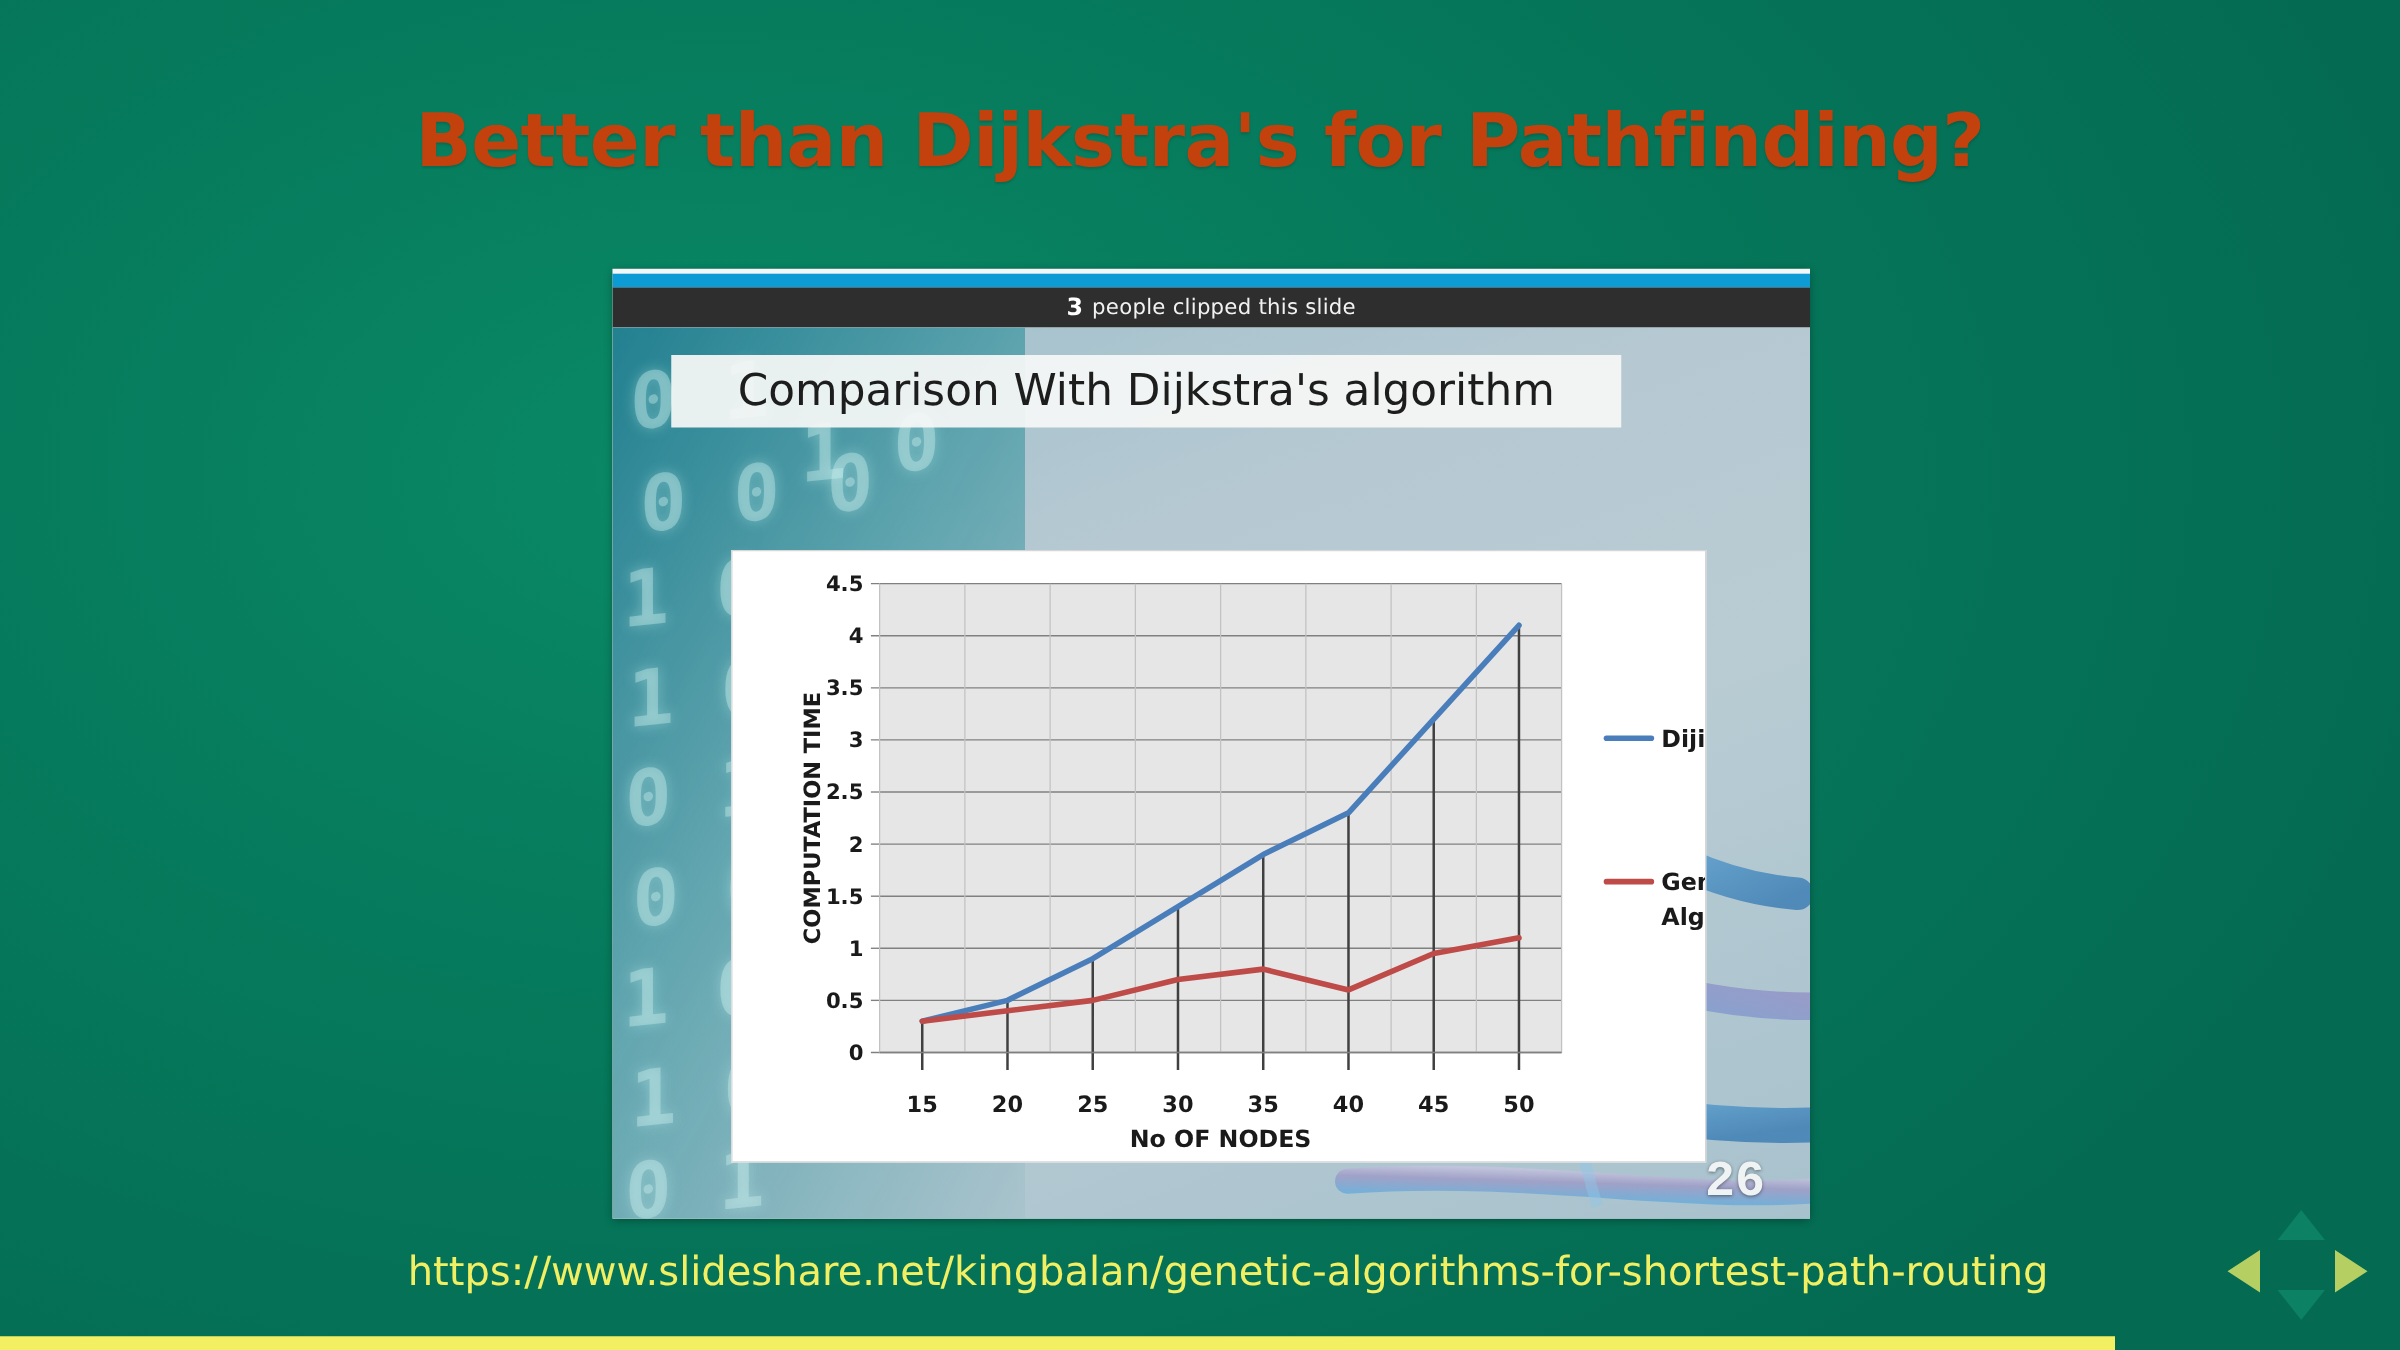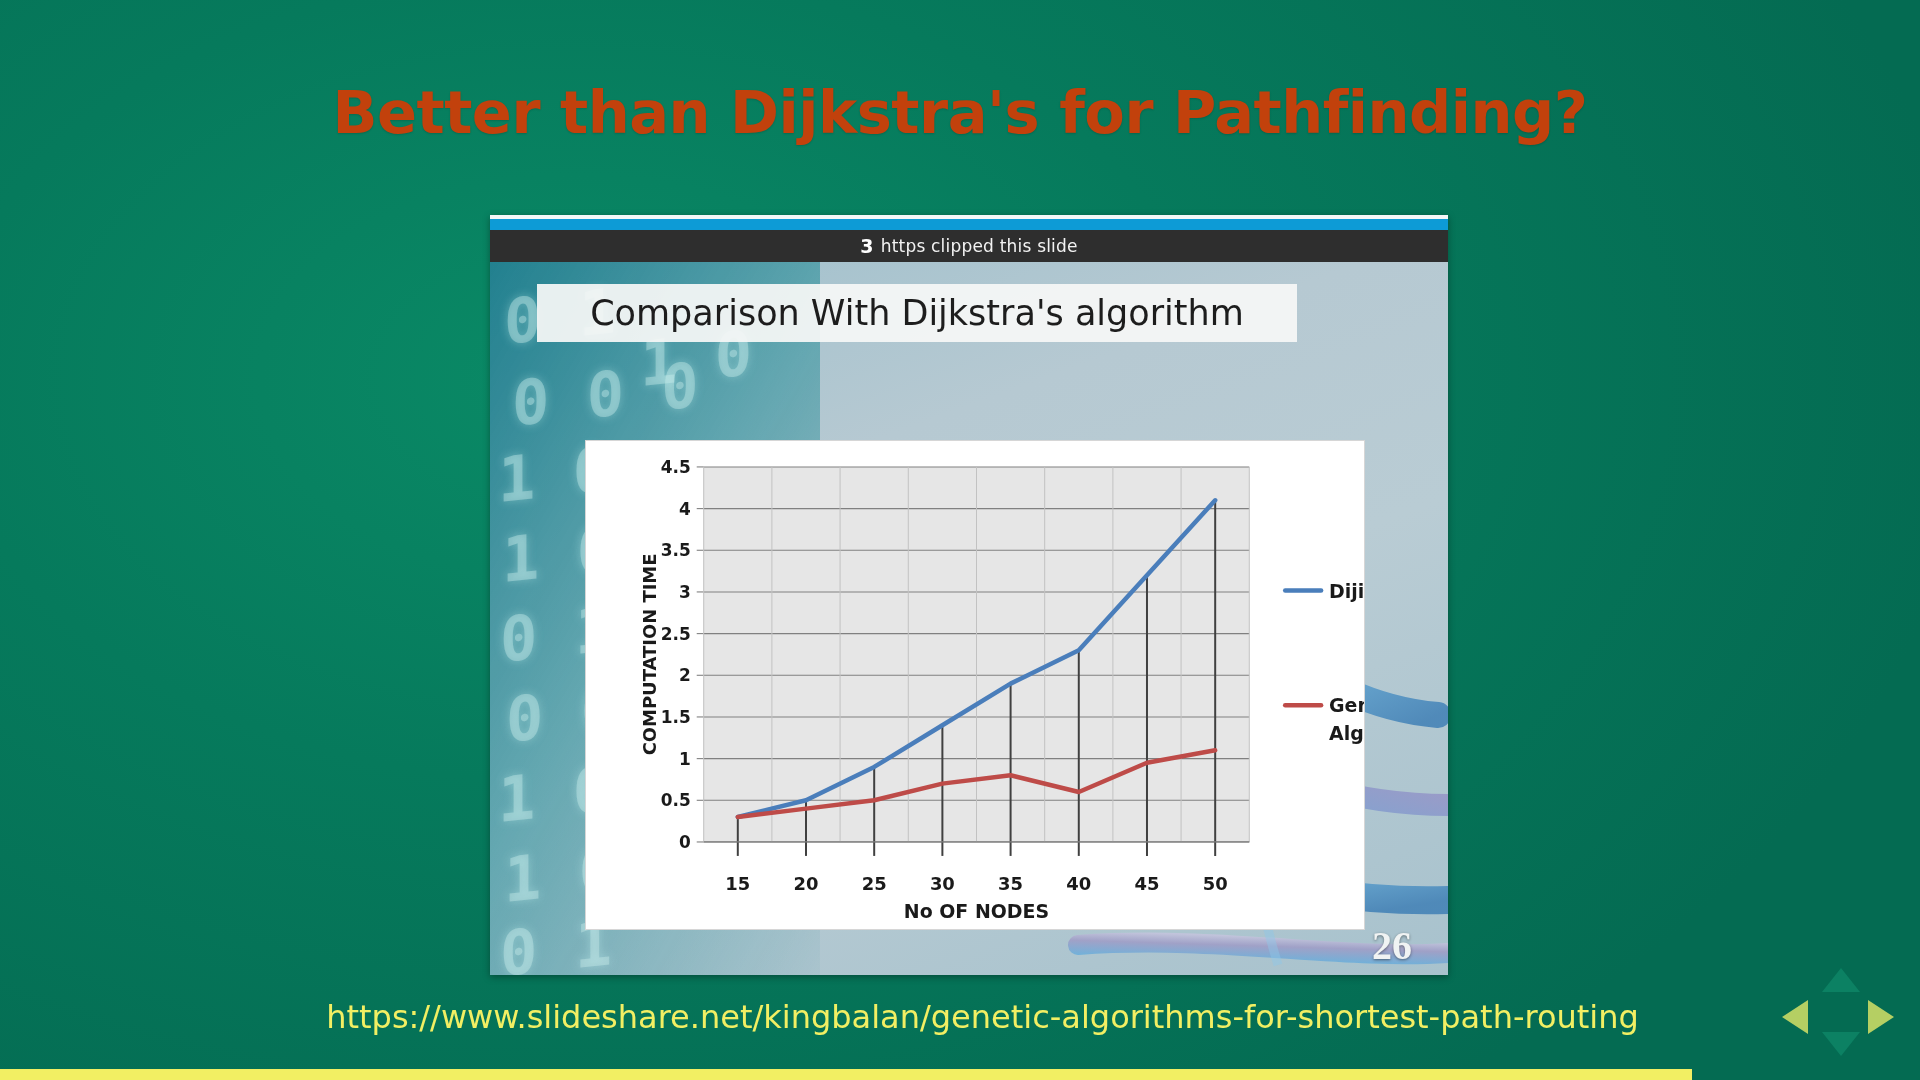--- a/index.html
+++ b/index.html
@@ -81,21 +81,21 @@
     position:absolute; left:95px; top:178px;
     width:780px; height:490px;
     background:#ffffff;
     border:1px solid #d6d6d6;
   }
   #chart-inner { position:absolute; inset:0; }
 
   #page-number {
     position:absolute; right:36px; bottom:6px;
     color:#f0f3f3; font-size:40px; font-weight:bold;
-    font-family:Liberation Serif, serif;
+    font-family:Liberation Mono, monospace;
     text-shadow:0 1px 3px rgba(0,0,0,0.45);
   }
 
   
   #source-url {
     position:absolute; left:0; top:998px; width:1920px;
     text-align:center;
     color:#f2ef63; font-size:32px;
     font-family:"DejaVu Sans", sans-serif;
     padding-left:45px;
@@ -133,21 +133,21 @@
 
 <div id="slide-title">Better than Dijkstra's for Pathfinding?</div>
 
 <div id="embedded-slide">
 
   <div id="slide-topline"></div>
   <div id="slide-bluebar"></div>
 
   <div id="clip-banner">
     <span id="clip-count">3</span>
-    <span>https clipped this slide</span>
+    <span>people clipped this slide</span>
   </div>
 
   <div id="slide-body">
 
     <div id="bg-binary">
       <span class="glyph" style="left:14px;  top:18px;">0 1</span>
       <span class="glyph" style="left:22px;  top:96px;">0 0 0</span>
       <span class="glyph" style="left:8px;   top:176px;">1 0</span>
       <span class="glyph" style="left:12px;  top:256px;">1 0</span>
       <span class="glyph" style="left:10px;  top:336px;">0 1</span>

